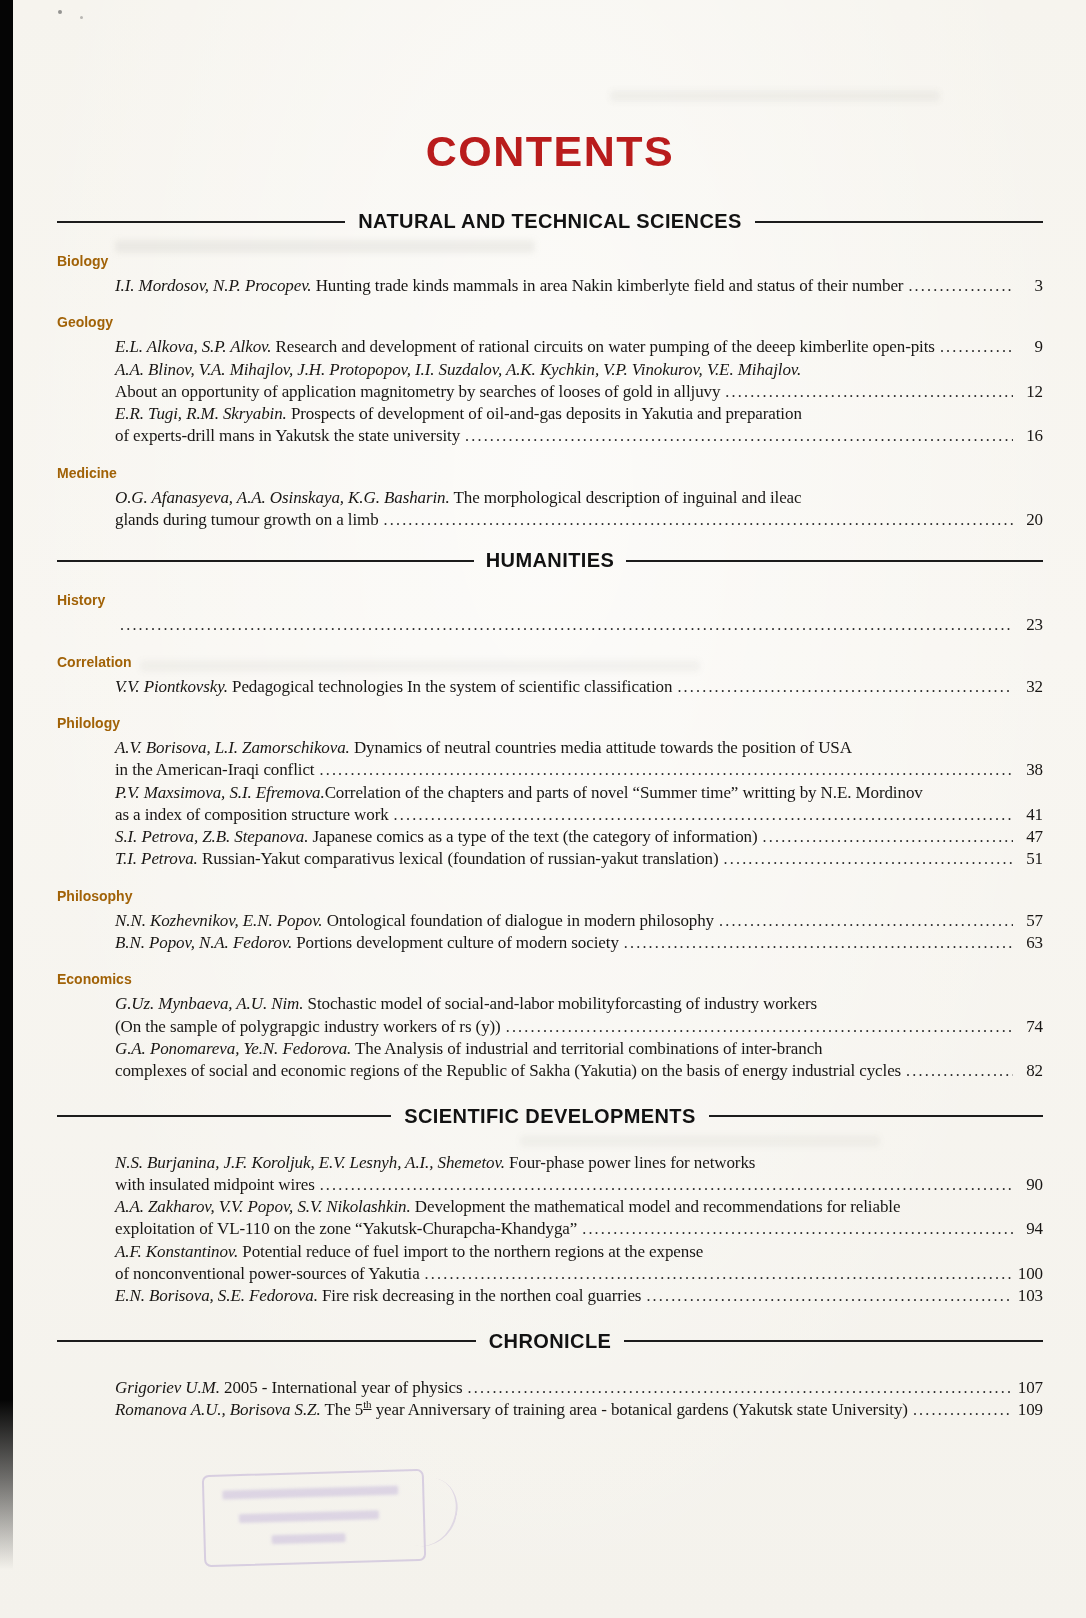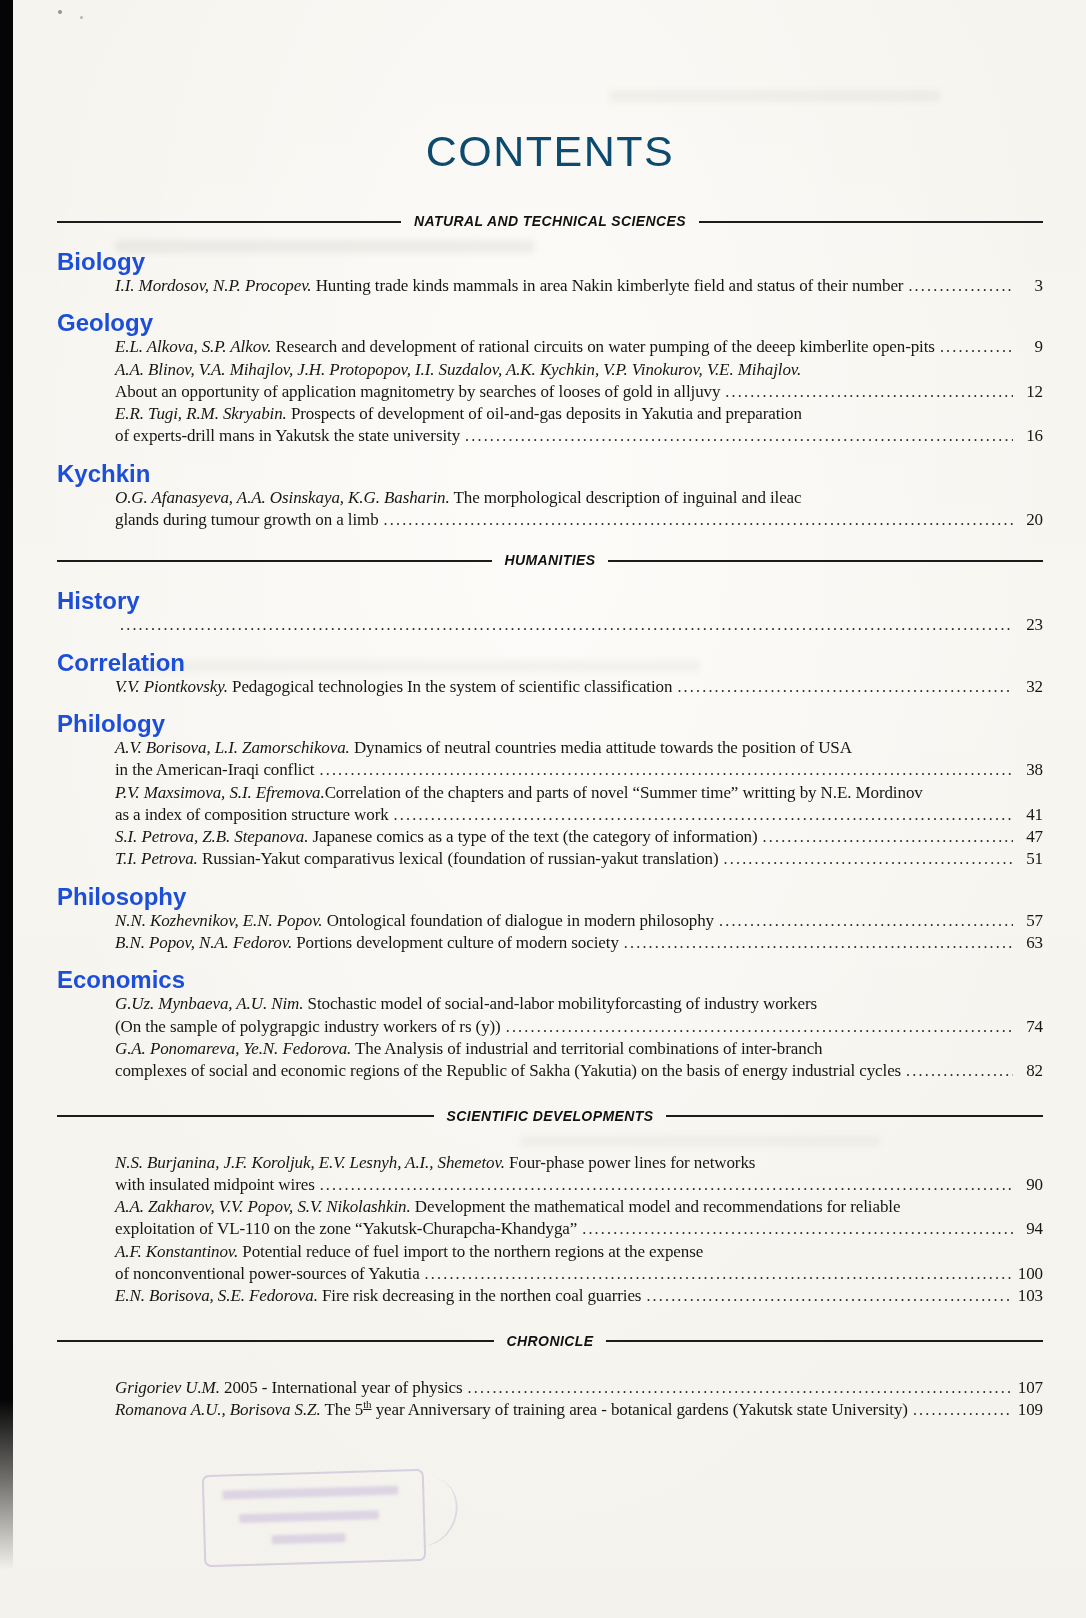--- a/index.html
+++ b/index.html
@@ -25,38 +25,38 @@
   .g2{left:610px;top:90px;width:330px;height:12px;opacity:.8;}
   .g3{left:140px;top:660px;width:560px;height:12px;opacity:.7;}
   .g4{left:520px;top:1135px;width:360px;height:12px;opacity:.7;}
 
   .page-inner{position:absolute;left:0;top:0;width:1086px;box-sizing:border-box;
     padding:128px 43px 0 57px;}
 
   .doc-title{
     margin:0;text-align:center;
     font-family:"Liberation Sans", sans-serif;
-    font-weight:400;font-size:43px;line-height:46px;letter-spacing:1.5px;color:#0c4a6e;
+    font-weight:700;font-size:43px;line-height:46px;letter-spacing:1.5px;color:#b91c1c;
   }
 
   .part-header{display:flex;align-items:center;gap:13px;line-height:23px;margin-bottom:17px;}
   .rule{flex:1 1 auto;height:2px;background:#1c1c1c;}
   .part-title{
-    font-family:"Liberation Sans", sans-serif;font-weight:700;font-size:14px;
-    letter-spacing:.4px;white-space:nowrap;color:#121212;font-style:italic;
+    font-family:"Liberation Sans", sans-serif;font-weight:700;font-size:20px;
+    letter-spacing:.4px;white-space:nowrap;color:#121212;
   }
   .part.p1 .part-header{margin-top:36px;}
   .part.p2 .part-header{margin-top:18px;gap:12px;}
   .part.p3 .part-header{margin-top:22px;margin-bottom:24px;}
   .part.p4 .part-header{margin-top:22px;margin-bottom:24px;}
 
   .group{margin-bottom:14px;}
   .group-title{
     margin:0 0 2px 0;font-family:"Liberation Sans", sans-serif;
-    font-weight:700;font-size:24px;line-height:23px;color:#1d4ed8;
+    font-weight:700;font-size:14px;line-height:23px;color:#a16207;
   }
   .entries{margin-left:58px;}
 
   .entry-line{display:flex;align-items:flex-start;line-height:22.3px;font-size:17px;letter-spacing:-0.1px;}
   .entry-text{white-space:nowrap;}
   .it{font-style:italic;}
   .ro{font-style:normal;}
   sup.sup{font-size:11px;text-decoration:underline;line-height:0;}
   .dot-leader{flex:1 1 auto;overflow:hidden;white-space:nowrap;min-width:10px;margin-left:5px;}
   .dot-leader::after{
@@ -139,21 +139,21 @@
               </div>
               <div class="entry-line">
                 <span class="entry-text"><span class="ro">of experts-drill mans in Yakutsk the state university</span></span>
                 <span class="dot-leader"></span>
                 <span class="page-number">16</span>
               </div>
             </div>
           </div>
         </div>
         <div class="group">
-          <h3 class="group-title">Kychkin</h3>
+          <h3 class="group-title">Medicine</h3>
           <div class="entries">
             <div class="entry">
               <div class="entry-line">
                 <span class="entry-text"><span class="it">O.G. Afanasyeva, A.A. Osinskaya, K.G. Basharin.</span><span class="ro"> The morphological description of inguinal and ileac</span></span>
               </div>
               <div class="entry-line">
                 <span class="entry-text"><span class="ro">glands during tumour growth on a limb</span></span>
                 <span class="dot-leader"></span>
                 <span class="page-number">20</span>
               </div>

